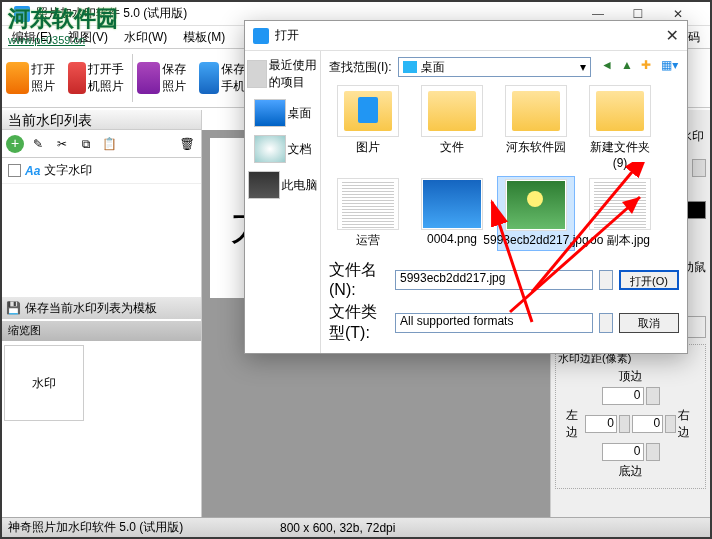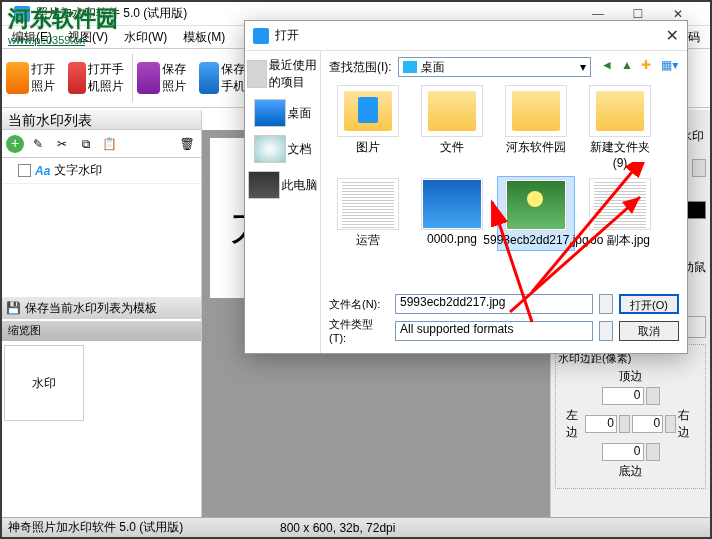--- a/index.html
+++ b/index.html
@@ -18,21 +18,21 @@
 .ic-open{background:linear-gradient(#ffa726,#ef6c00)}
 .ic-phone{background:linear-gradient(#ef5350,#c62828)}
 .ic-save{background:linear-gradient(#ab47bc,#7b1fa2)}
 .ic-savephone{background:linear-gradient(#42a5f5,#1565c0)}
 .sep{width:1px;height:48px;background:#ccc;margin:0 2px}
 .leftbar{position:absolute;left:0;top:108px;bottom:20px;width:200px;background:#fff;border-right:1px solid #ccc}
 .wmtab{height:20px;background:linear-gradient(#f8f8f8,#e0e0e0);padding:2px 6px;font-size:14px;border-bottom:1px solid #ccc}
 .wmtools{height:28px;display:flex;align-items:center;padding:0 4px;gap:4px;border-bottom:1px solid #ccc}
 .iconbtn{width:20px;height:20px;display:inline-flex;align-items:center;justify-content:center;border:1px solid transparent}
 .add{width:18px;height:18px;background:#4caf50;border-radius:50%;color:#fff;font-size:14px;line-height:16px;text-align:center}
-.wmitem{display:flex;align-items:center;padding:4px 16px;gap:4px;border-bottom:1px solid #eee;background:#fff}
+.wmitem{display:flex;align-items:center;padding:4px 6px;gap:4px;border-bottom:1px solid #eee;background:#fff}
 .chk{width:13px;height:13px;border:1px solid #888;background:#fff}
 .aa{color:#2196f3;font-weight:bold;font-style:italic}
 .canvasarea{position:absolute;left:200px;top:128px;right:0;bottom:20px;background:#999}
 .canvas{margin:8px;background:#fff;height:160px;position:relative}
 .wmtext{position:absolute;left:20px;top:60px;font-family:KaiTi,serif;font-size:40px}
 .savetemplate{position:absolute;bottom:198px;left:0;right:0;height:22px;background:linear-gradient(#e8e8e8,#d0d0d0);display:flex;align-items:center;padding:0 4px;gap:4px;font-size:11px}
 .thumbhdr{position:absolute;bottom:176px;left:0;right:0;height:20px;background:linear-gradient(#d0d0d0,#b8b8b8);padding:2px 6px;font-size:11px}
 .thumb{position:absolute;bottom:96px;left:2px;width:80px;height:76px;background:#fff;border:1px solid #ccc;display:flex;align-items:center;justify-content:center;font-family:KaiTi,serif;font-size:28px}
 .statusbar{position:absolute;bottom:0;left:0;right:0;height:20px;background:linear-gradient(#e8e8e8,#d0d0d0);border-top:1px solid #aaa;display:flex;align-items:center;padding:0 6px;font-size:11px}
 .statusbar .right{position:absolute;left:278px}
@@ -71,21 +71,21 @@
 .fitem.sel{background:#cde6ff;border:1px solid #7ab8ff}
 .fthumb{width:62px;height:52px;background:#fff;border:1px solid #ddd;margin-bottom:2px;display:flex;align-items:center;justify-content:center}
 .folder{width:48px;height:40px;background:linear-gradient(#ffe39a,#f9c749);border-radius:2px}
 .folder.blue::after{content:"";display:block;width:20px;height:26px;background:#2196f3;margin:6px auto;border-radius:2px}
 .grass{width:58px;height:48px;background:linear-gradient(#2e7d32,#66bb6a);position:relative}
 .grass::after{content:"";position:absolute;left:20px;top:10px;width:16px;height:16px;background:#fff176;border-radius:50%}
 .screenshot{width:58px;height:48px;background:linear-gradient(#1565c0,#42a5f5)}
 .doct{width:52px;height:48px;background:repeating-linear-gradient(#fff,#fff 2px,#ccc 2px,#ccc 3px)}
 .bottomfields{position:absolute;bottom:6px;left:8px;right:8px}
 .brow{display:flex;align-items:center;gap:6px;margin:3px 0}
-.brow label{width:60px;font-size:11px}
+.brow label{width:60px;font-size:16px}
 .brow .inp{flex:1;height:20px;border:1px solid #7a9ac0;background:#fff;padding:0 4px;font-size:11px}
 .brow .dd{width:14px;height:20px;border:1px solid #7a9ac0;background:#f0f0f0}
 .dbtn{width:60px;height:20px;border:1px solid #444;background:#efefef;font-size:11px;text-align:center;line-height:18px}
 .dbtn.primary{border:2px solid #0a58ca}
 
 .arrow{position:absolute;left:470px;top:160px;pointer-events:none}
 .watermark{position:absolute;left:6px;top:2px;z-index:50;pointer-events:none}
 .watermark .brand{font-family:KaiTi,serif;font-size:22px;color:#0a6b3b;font-weight:bold;text-shadow:0 0 2px #8C6}
 .watermark .url{font-size:11px;color:#0a6b3b;text-decoration:underline}
 </style>
@@ -290,21 +290,21 @@
             <div class="fitem">
                 <div class="fthumb">
                   <div class="doct"></div>
                 </div>
                 <span>运营</span>
               </div>
             <div class="fitem">
                 <div class="fthumb">
                   <div class="screenshot"></div>
                 </div>
-                <span>0000.png</span>
+                <span>0004.png</span>
               </div>
             <div class="fitem sel">
                 <div class="fthumb">
                   <div class="grass"></div>
                 </div>
                 <span>5993ecb2dd217.jpg</span>
               </div>
             <div class="fitem">
                 <div class="fthumb">
                   <div class="doct"></div>

